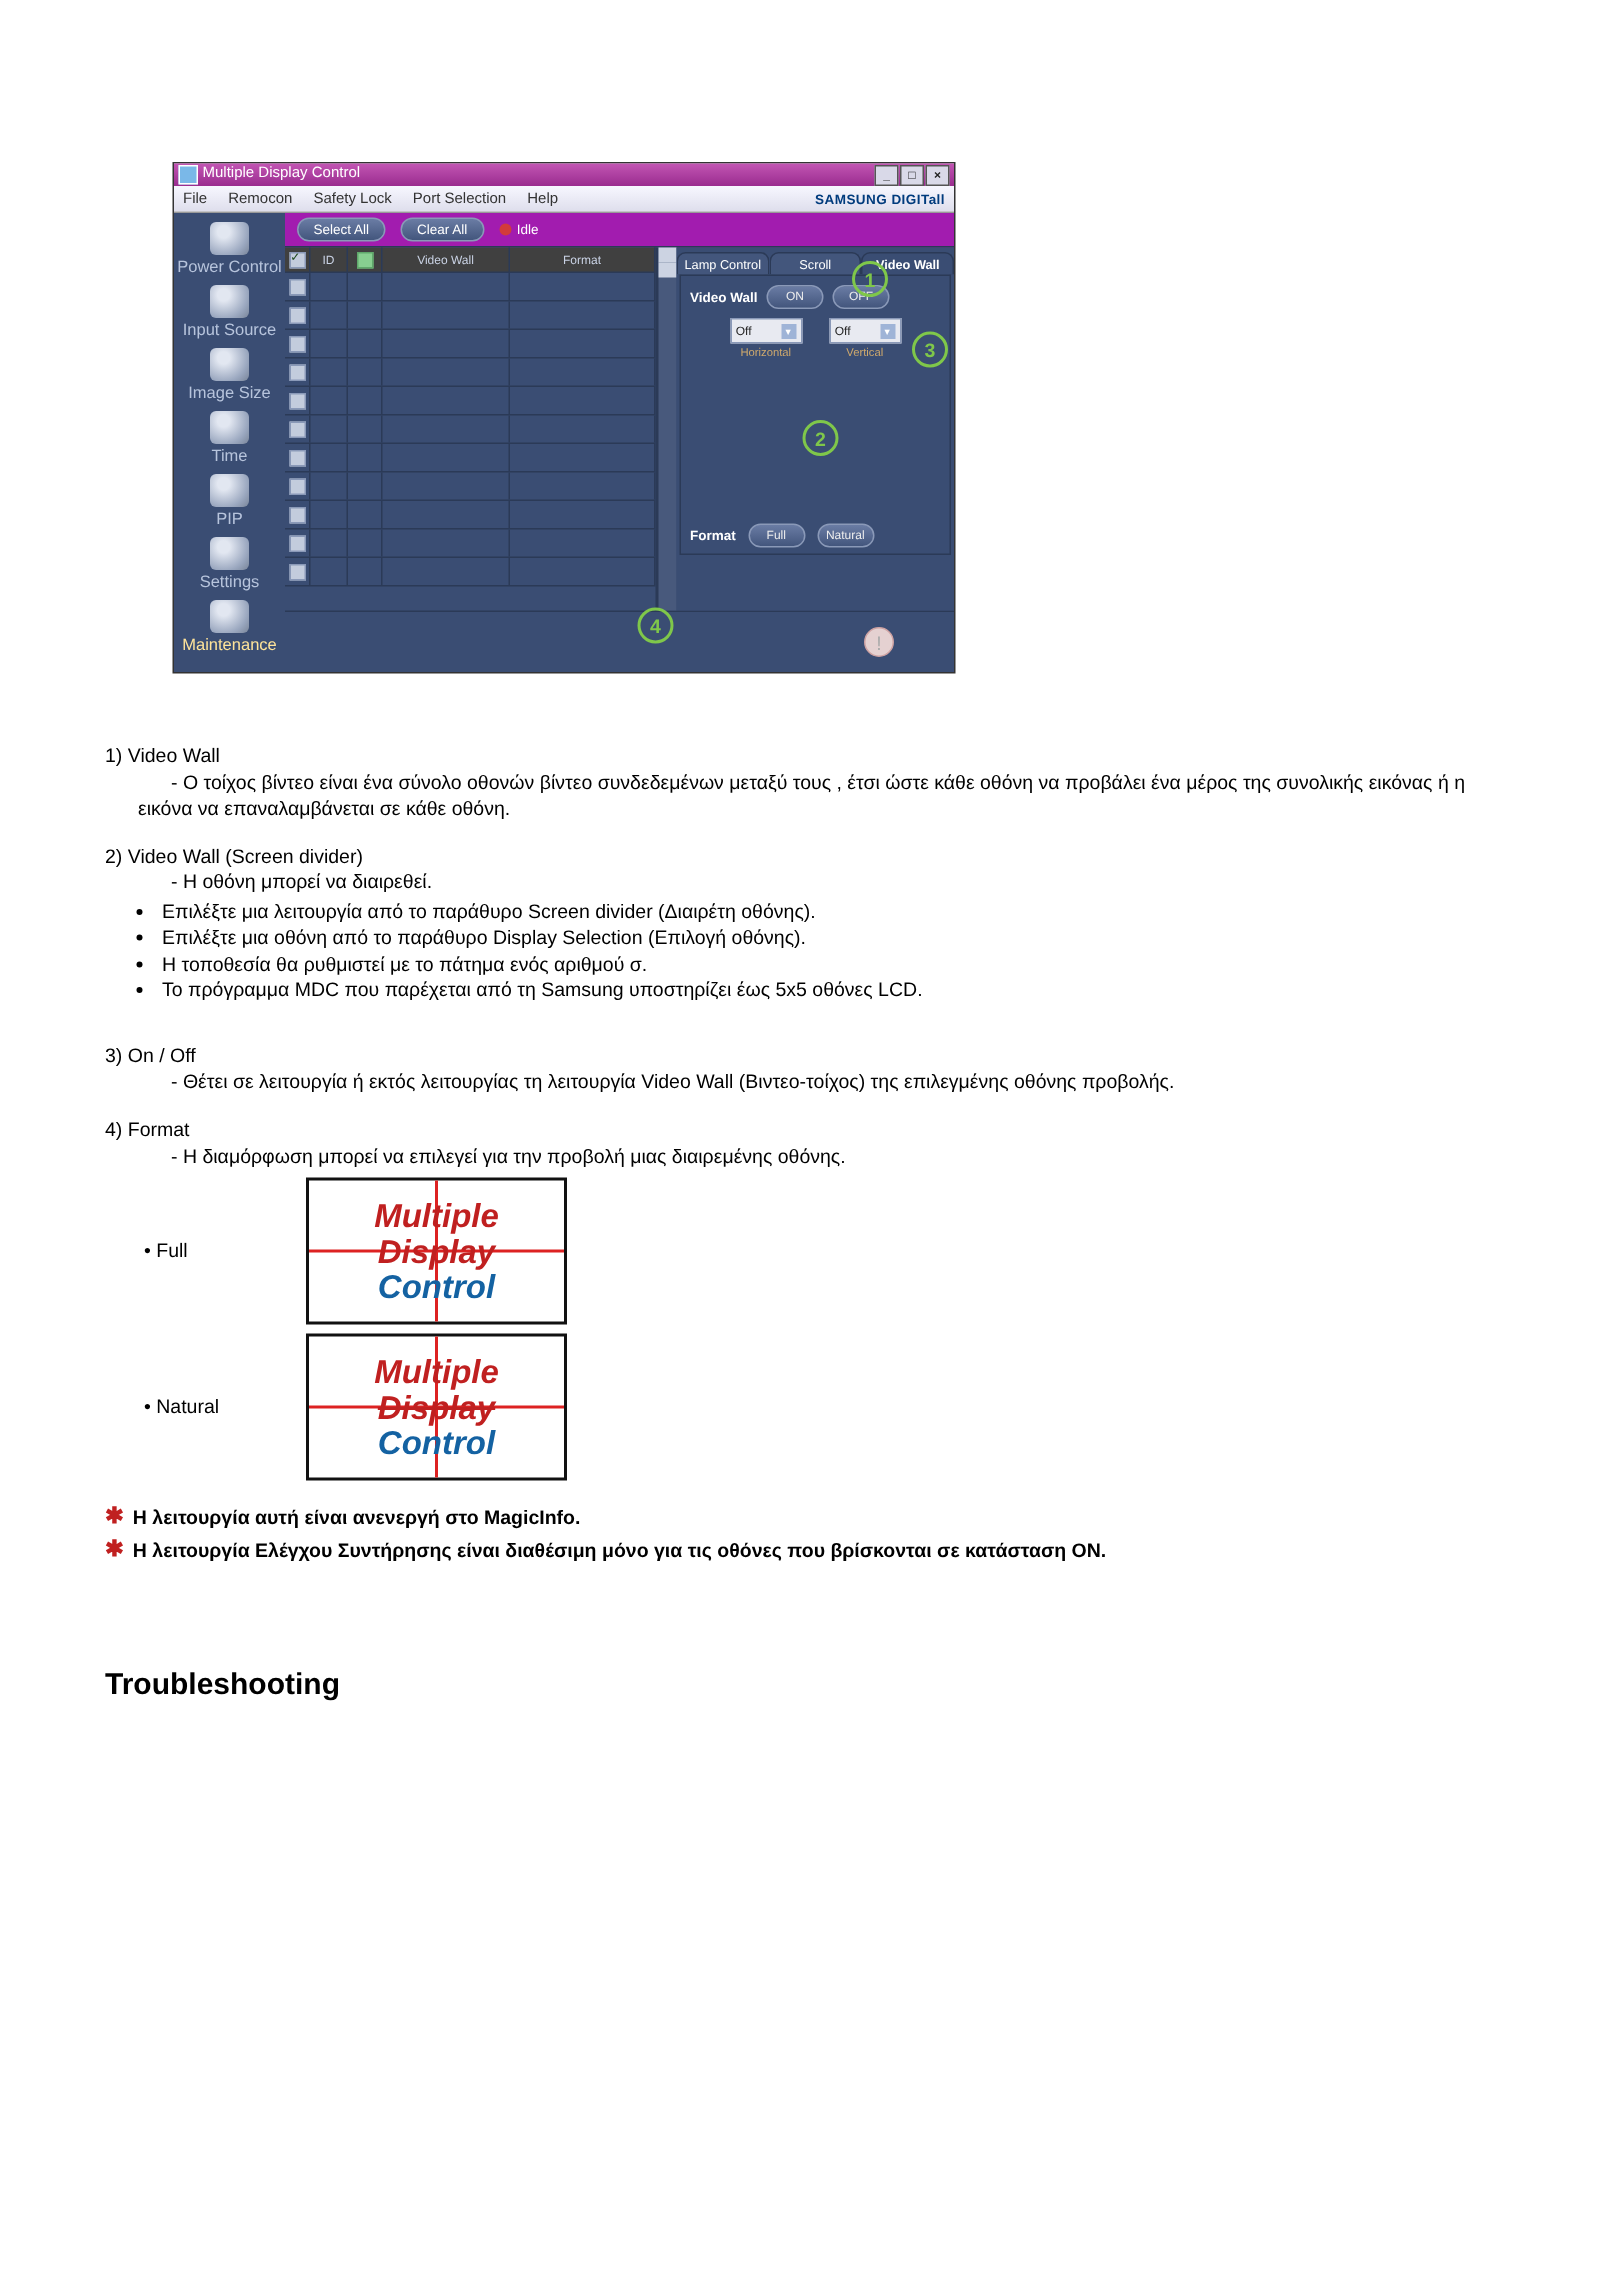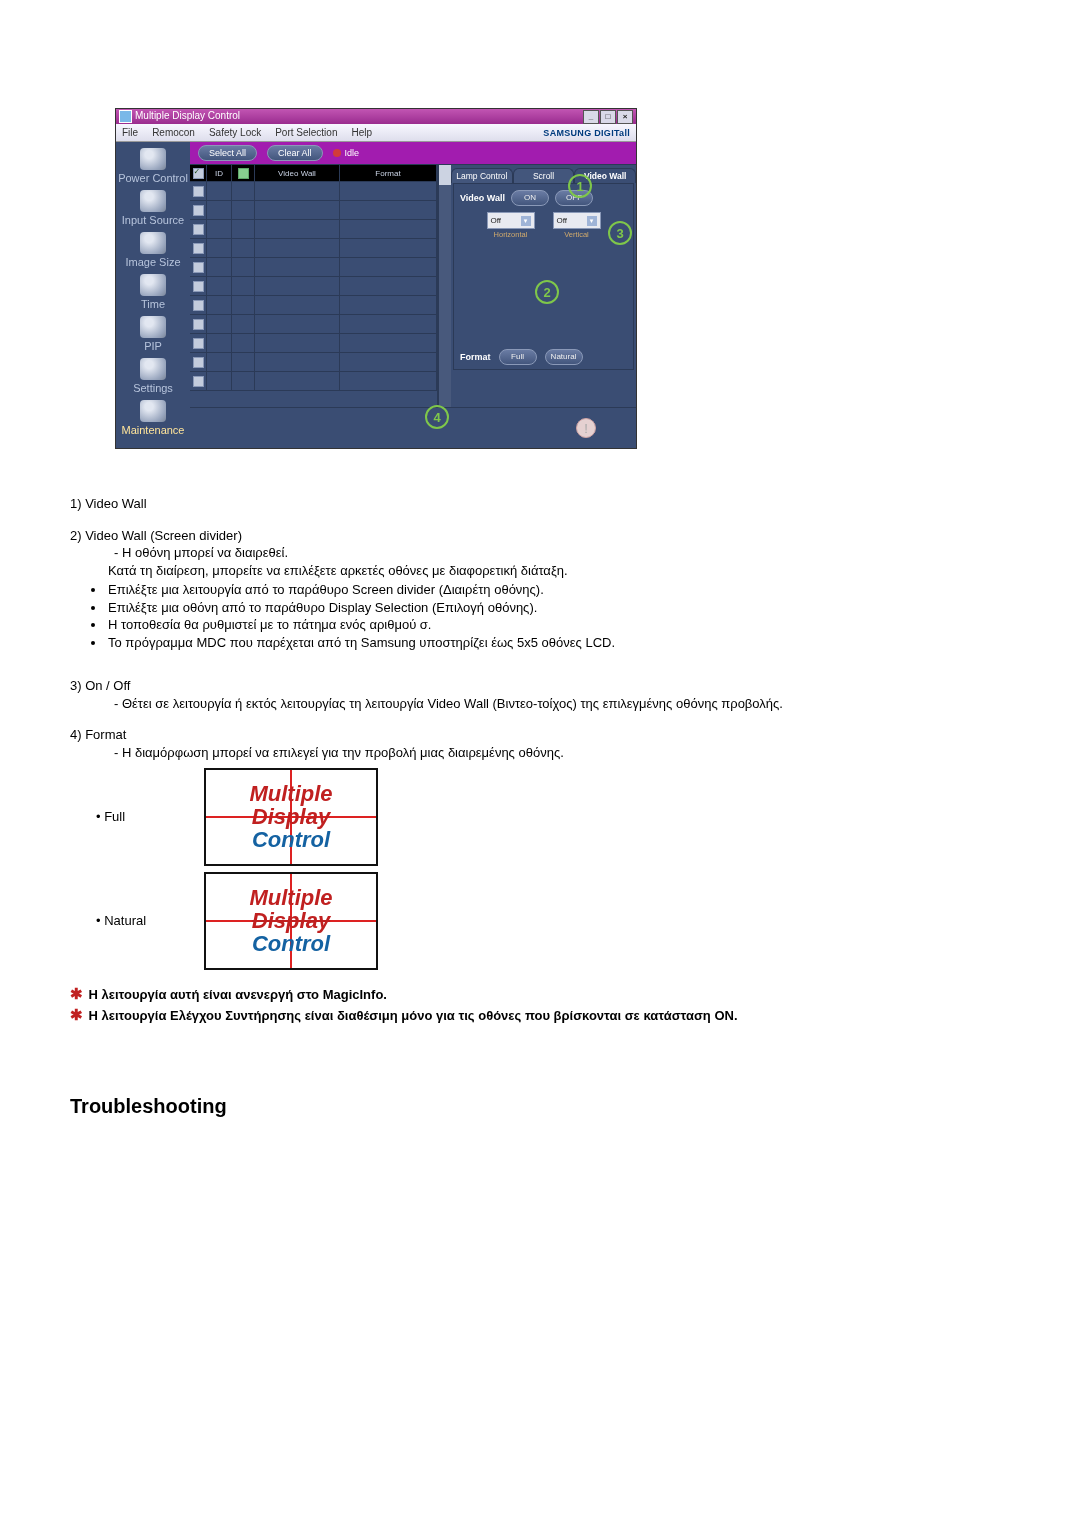--- a/index.html
+++ b/index.html
@@ -26,21 +26,21 @@
   .side-label{white-space:nowrap;}
 
   .center-area{flex:1;display:flex;flex-direction:column;}
   .topctrl{height:22px;background:#a21caf;display:flex;align-items:center;gap:10px;padding-left:8px;border-bottom:1px solid #2b3a57;}
   .pillbtn{height:14px;line-height:14px;padding:0 10px;font-size:9px;border:1px solid #8a99b8;border-radius:9px;color:#fff;background:linear-gradient(#6a7ca4,#43567d);}
   .idle-dot{display:inline-flex;align-items:center;gap:4px;color:#fff;font-size:9px;}
   .dot{width:8px;height:8px;border-radius:50%;background:#d23b3b;}
 
   .center-split{flex:1;display:flex;}
   .grid-panel{flex:1;background:#3a4d73;border-right:1px solid #2b3a57;}
-  .grid-head{display:flex;height:16px;background:#000000;border-bottom:1px solid #2b3a57;}
+  .grid-head{display:flex;height:16px;background:#404040;border-bottom:1px solid #2b3a57;}
   .gh{border-right:1px solid #2b3a57;color:#c9d2e4;font-size:8px;display:flex;align-items:center;justify-content:center;}
   .gh.chk{width:16px;}
   .gh.id{width:24px;}
   .gh.pw{width:22px;}
   .gh.vw{width:84px;}
   .gh.fm{flex:1;}
   .grid-row{display:flex;height:18px;border-bottom:1px solid #2b3a57;}
   .gc{border-right:1px solid #2b3a57;display:flex;align-items:center;justify-content:center;}
   .gc.chk{width:16px;}
   .gc.id{width:24px;}
@@ -351,25 +351,25 @@
     <div class="abs-callout" style="left:453px;top:66px;">1</div>
     <div class="abs-callout" style="left:420px;top:172px;">2</div>
     <div class="abs-callout" style="left:493px;top:113px;">3</div>
     <div class="abs-callout" style="left:310px;top:297px;">4</div>
   </div>
 
   <div class="doc">
     <ol class="top">
       <li>
         <span class="numlabel">1)  Video Wall</span>
+        <div class="sub"><span class="dash">Ο τοίχος βίντεο είναι ένα σύνολο οθονών βίντεο συνδεδεμένων μεταξύ τους , έτσι ώστε κάθε οθόνη να προβάλει ένα μέρος της συνολικής εικόνας ή η εικόνα να επαναλαμβάνεται σε κάθε οθόνη.</span></div>
       </li>
       <li>
         <span class="numlabel">2)  Video Wall (Screen divider)</span>
         <div class="sub"><span class="dash">Η οθόνη μπορεί να διαιρεθεί.</span></div>
-        <div class="sub" style="padding-left:38px;">Κατά τη διαίρεση, μπορείτε να επιλέξετε αρκετές οθόνες με διαφορετική διάταξη.</div>
         <ul class="bullets" id="i2bullets">
             <li>Επιλέξτε μια λειτουργία από το παράθυρο Screen divider (Διαιρέτη οθόνης).</li>
             <li>Επιλέξτε μια οθόνη από το παράθυρο Display Selection (Επιλογή οθόνης).</li>
             <li>Η τοποθεσία θα ρυθμιστεί με το πάτημα ενός αριθμού σ.</li>
             <li>Το πρόγραμμα MDC που παρέχεται από τη Samsung υποστηρίζει έως 5x5 οθόνες LCD.</li>
           </ul>
       </li>
       <li style="margin-top:26px;">
         <span class="numlabel">3)  On / Off</span>
         <div class="sub"><span class="dash">Θέτει σε λειτουργία ή εκτός λειτουργίας τη λειτουργία Video Wall (Βιντεο-τοίχος) της επιλεγμένης οθόνης προβολής.</span></div>

